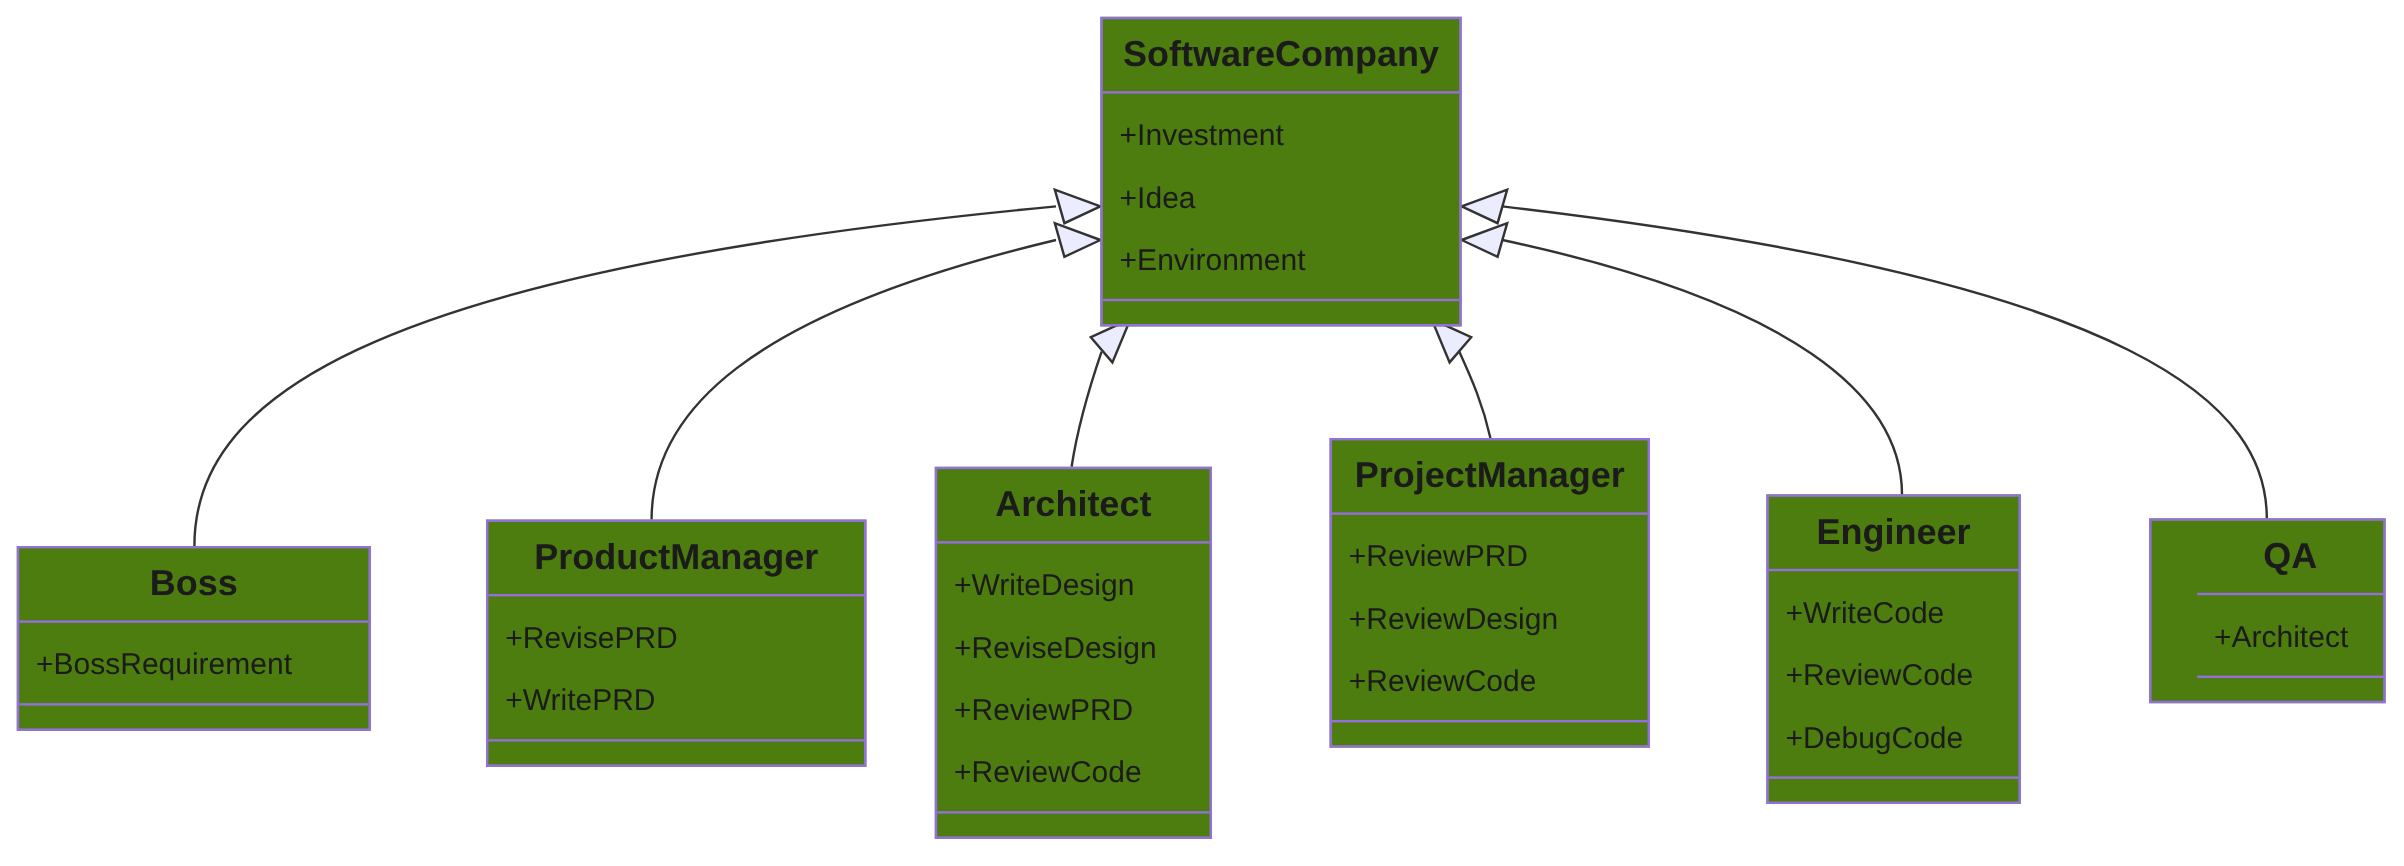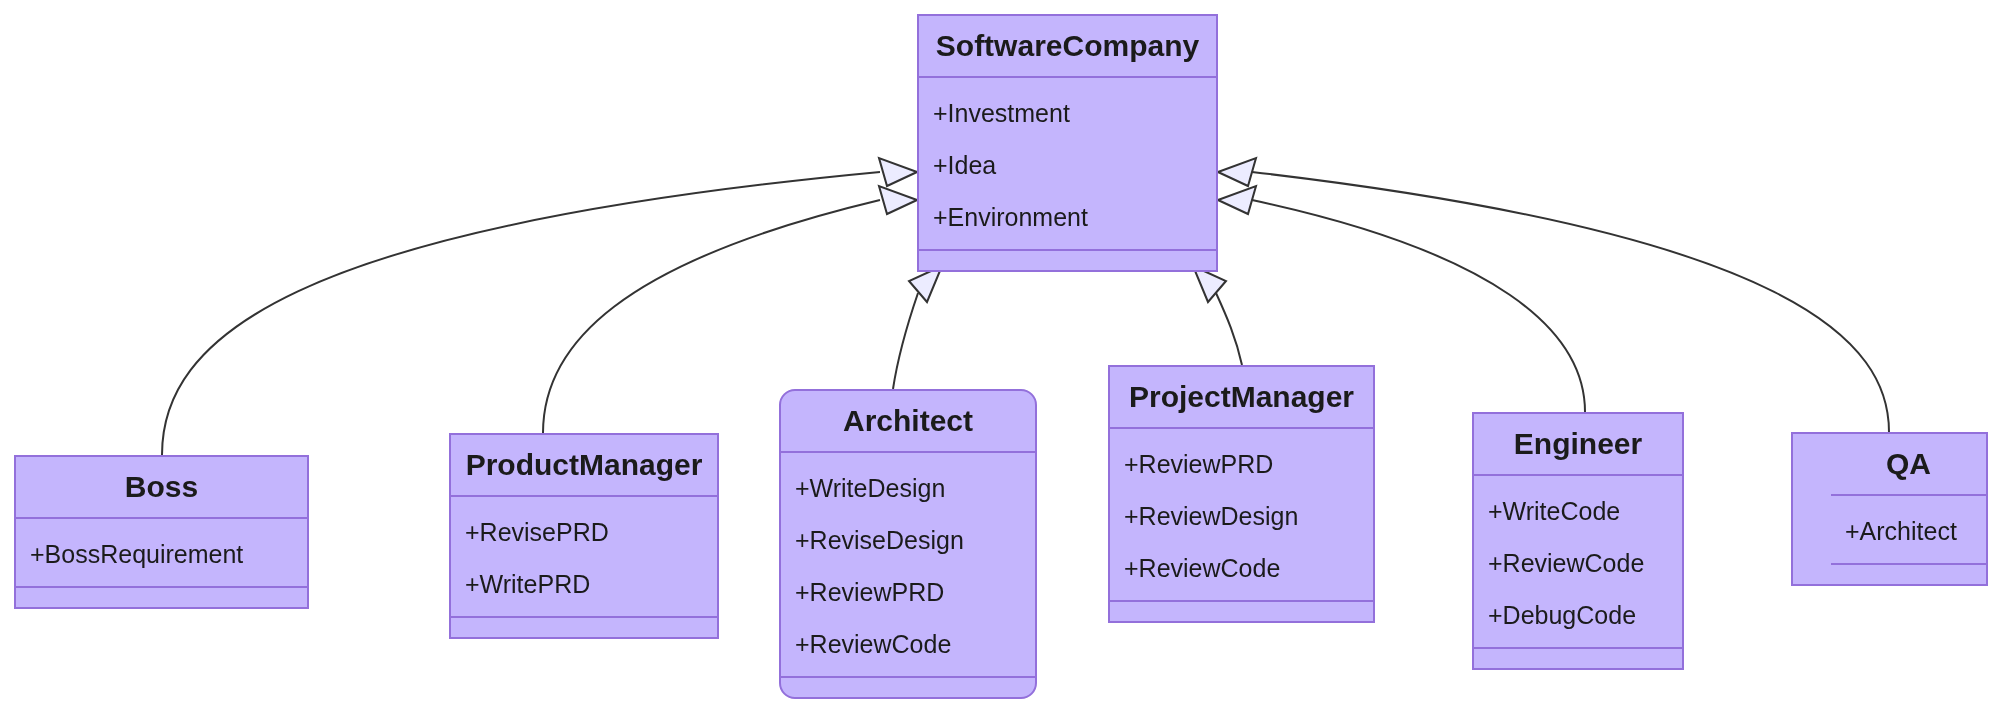--- a/index.html
+++ b/index.html
@@ -11,21 +11,21 @@
     font-family: "Liberation Sans", sans-serif;
     overflow: hidden;
   }
   svg.edges {
     position: absolute;
     left: 0; top: 0;
     width: 2003px; height: 722px;
   }
   .node {
     position: absolute;
-    background: #c4b5fd;
+    background: #4d7c0f;
     border: 2px solid #9370DB;
     box-sizing: border-box;
     color: #1b1b1b;
   }
   .node-title {
     height: 60px;
     display: flex;
     align-items: center;
     justify-content: center;
     font-weight: bold;
@@ -40,22 +40,22 @@
     height: 52px;
     line-height: 52px;
     padding: 0 14px;
     font-size: 25px;
     white-space: nowrap;
   }
   .node-methods { height: 19px; }
 
   .c-sc   { left: 917px;  top: 14px;  width: 301px; }
   .c-boss { left: 14px;   top: 455px; width: 295px; }
-  .c-pm   { left: 405px;  top: 433px; width: 270px; margin-left: 44px; }
-  .c-arch { left: 779px;  top: 389px; width: 258px; border-radius: 16px; }
+  .c-pm   { left: 405px;  top: 433px; width: 317px; }
+  .c-arch { left: 779px;  top: 389px; width: 231px; }
   .c-pjm  { left: 1108px; top: 365px; width: 267px; }
   .c-eng  { left: 1472px; top: 412px; width: 212px; }
   .c-qa   { left: 1791px; top: 432px; width: 197px; padding-left: 38px; }
 
   .edge-line {
     fill: none;
     stroke: #333333;
     stroke-width: 2px;
   }
   .arrowhead {

